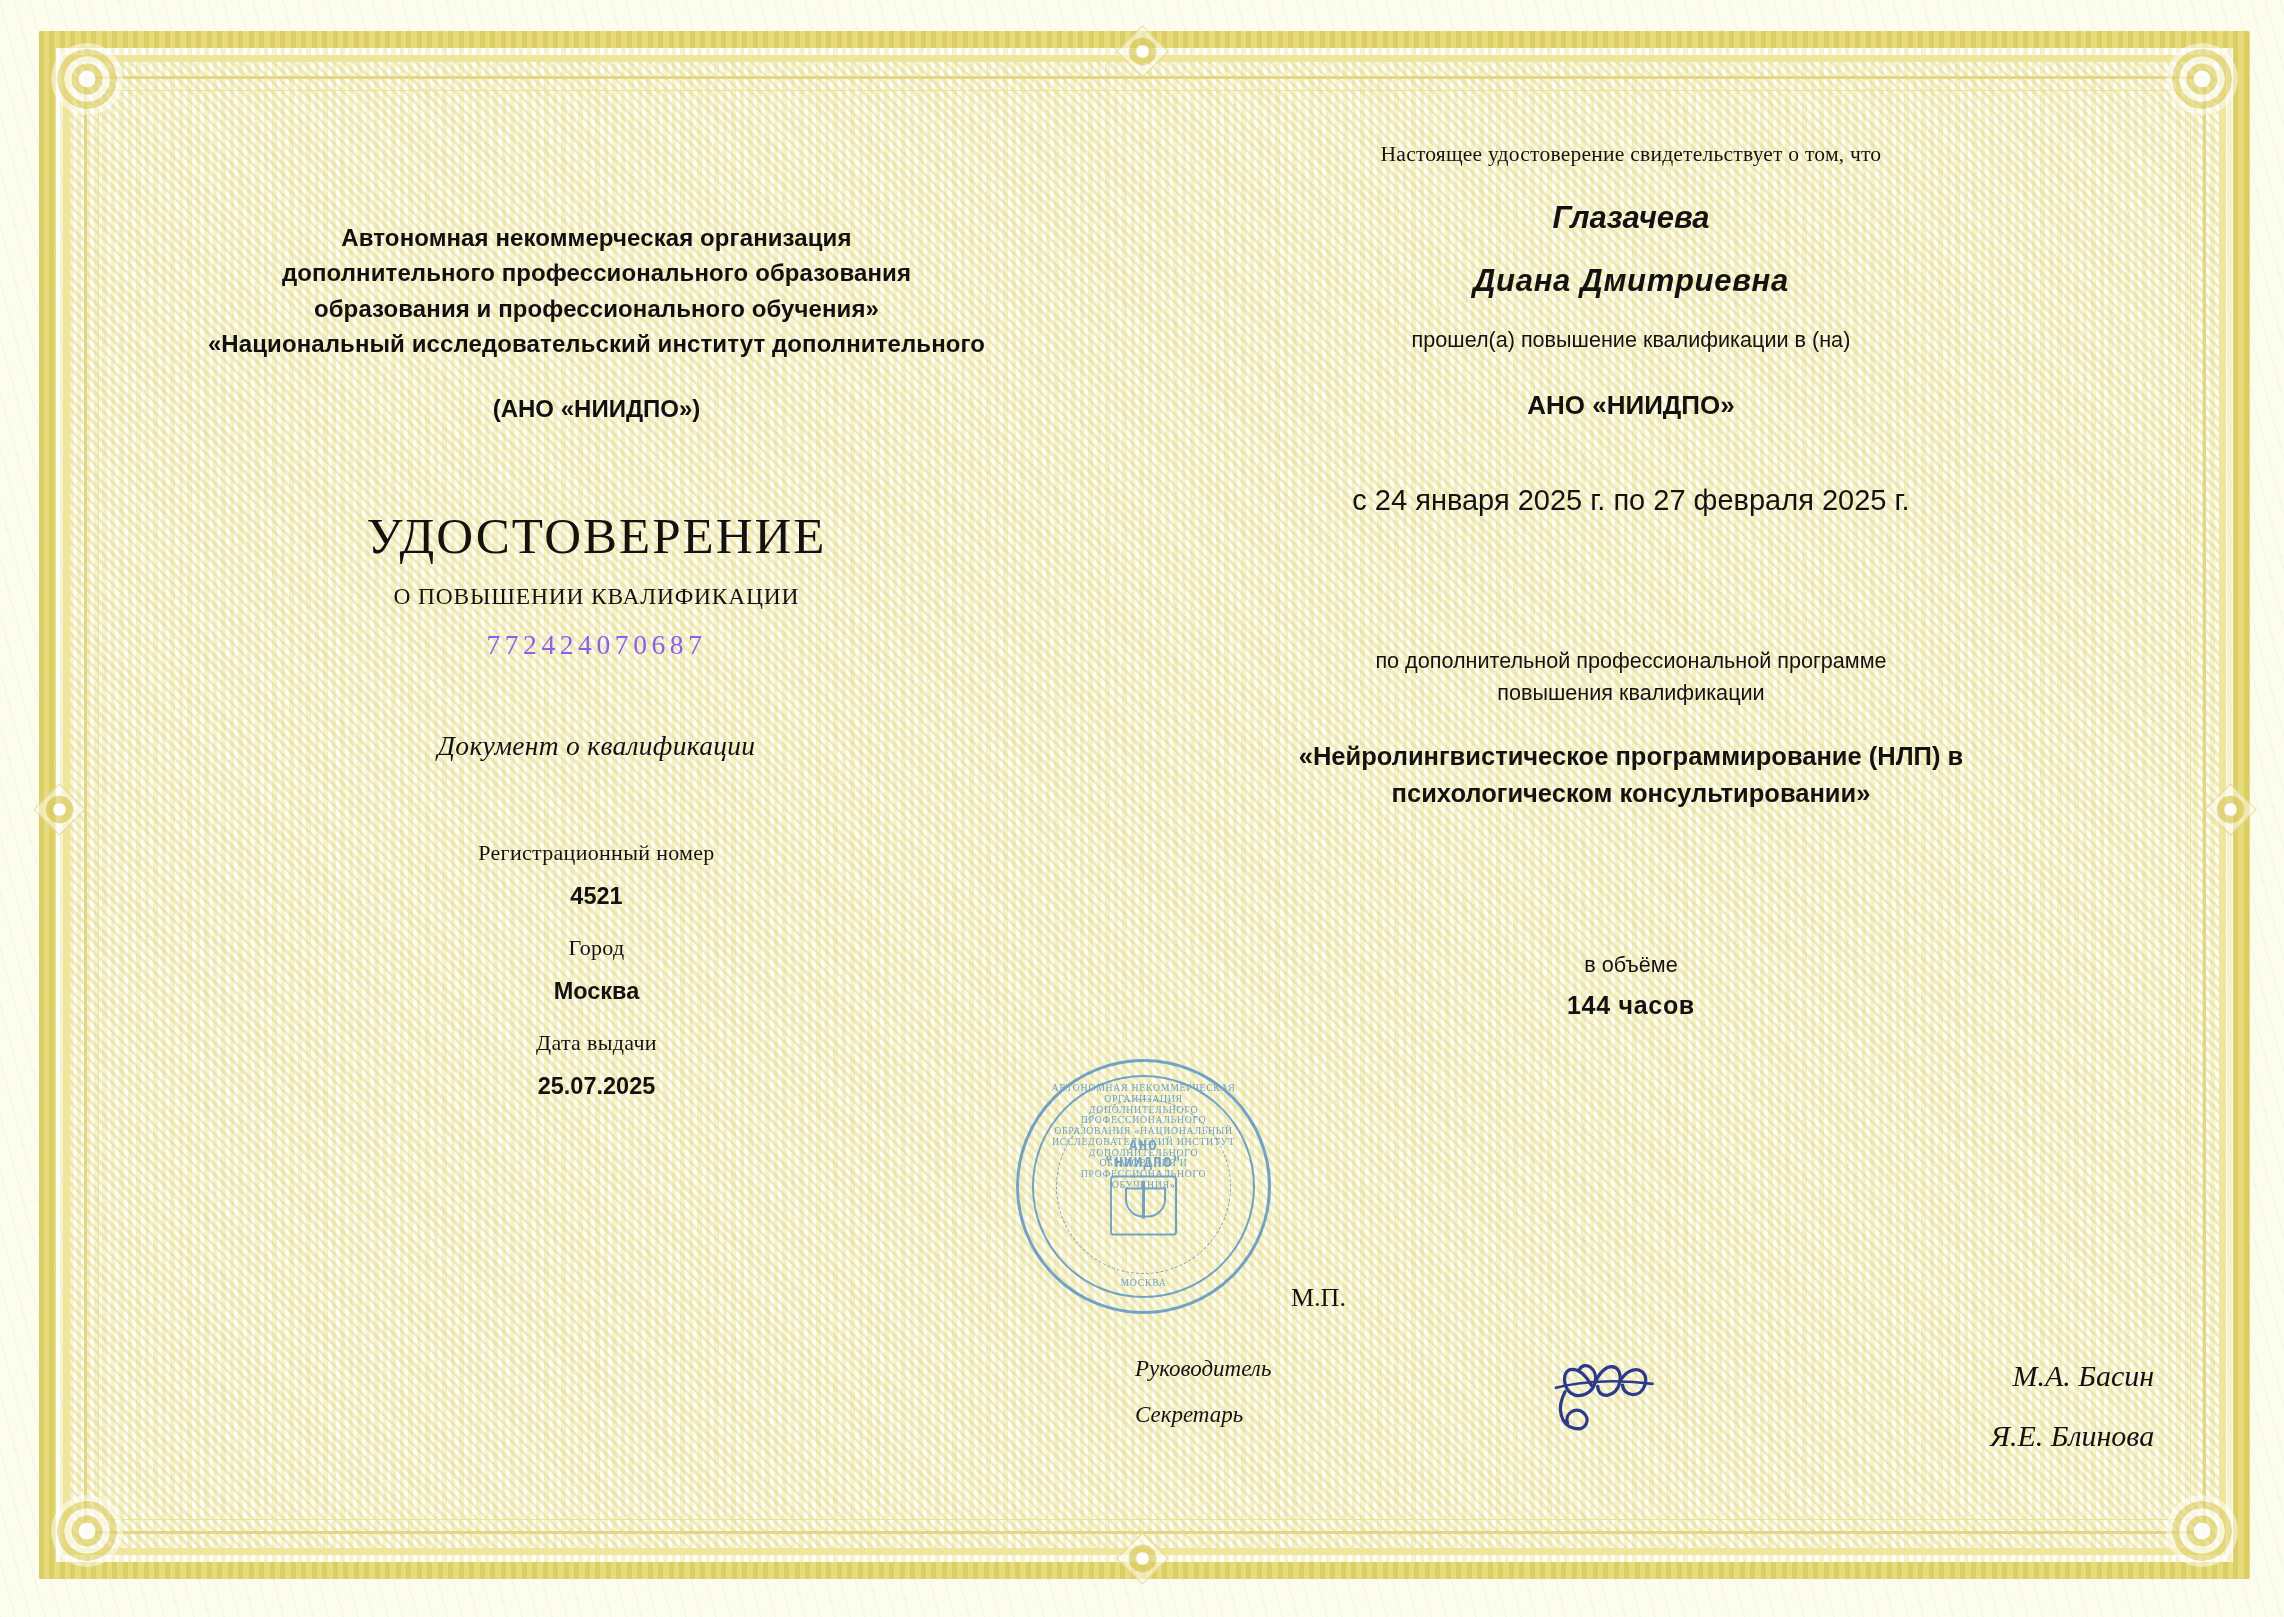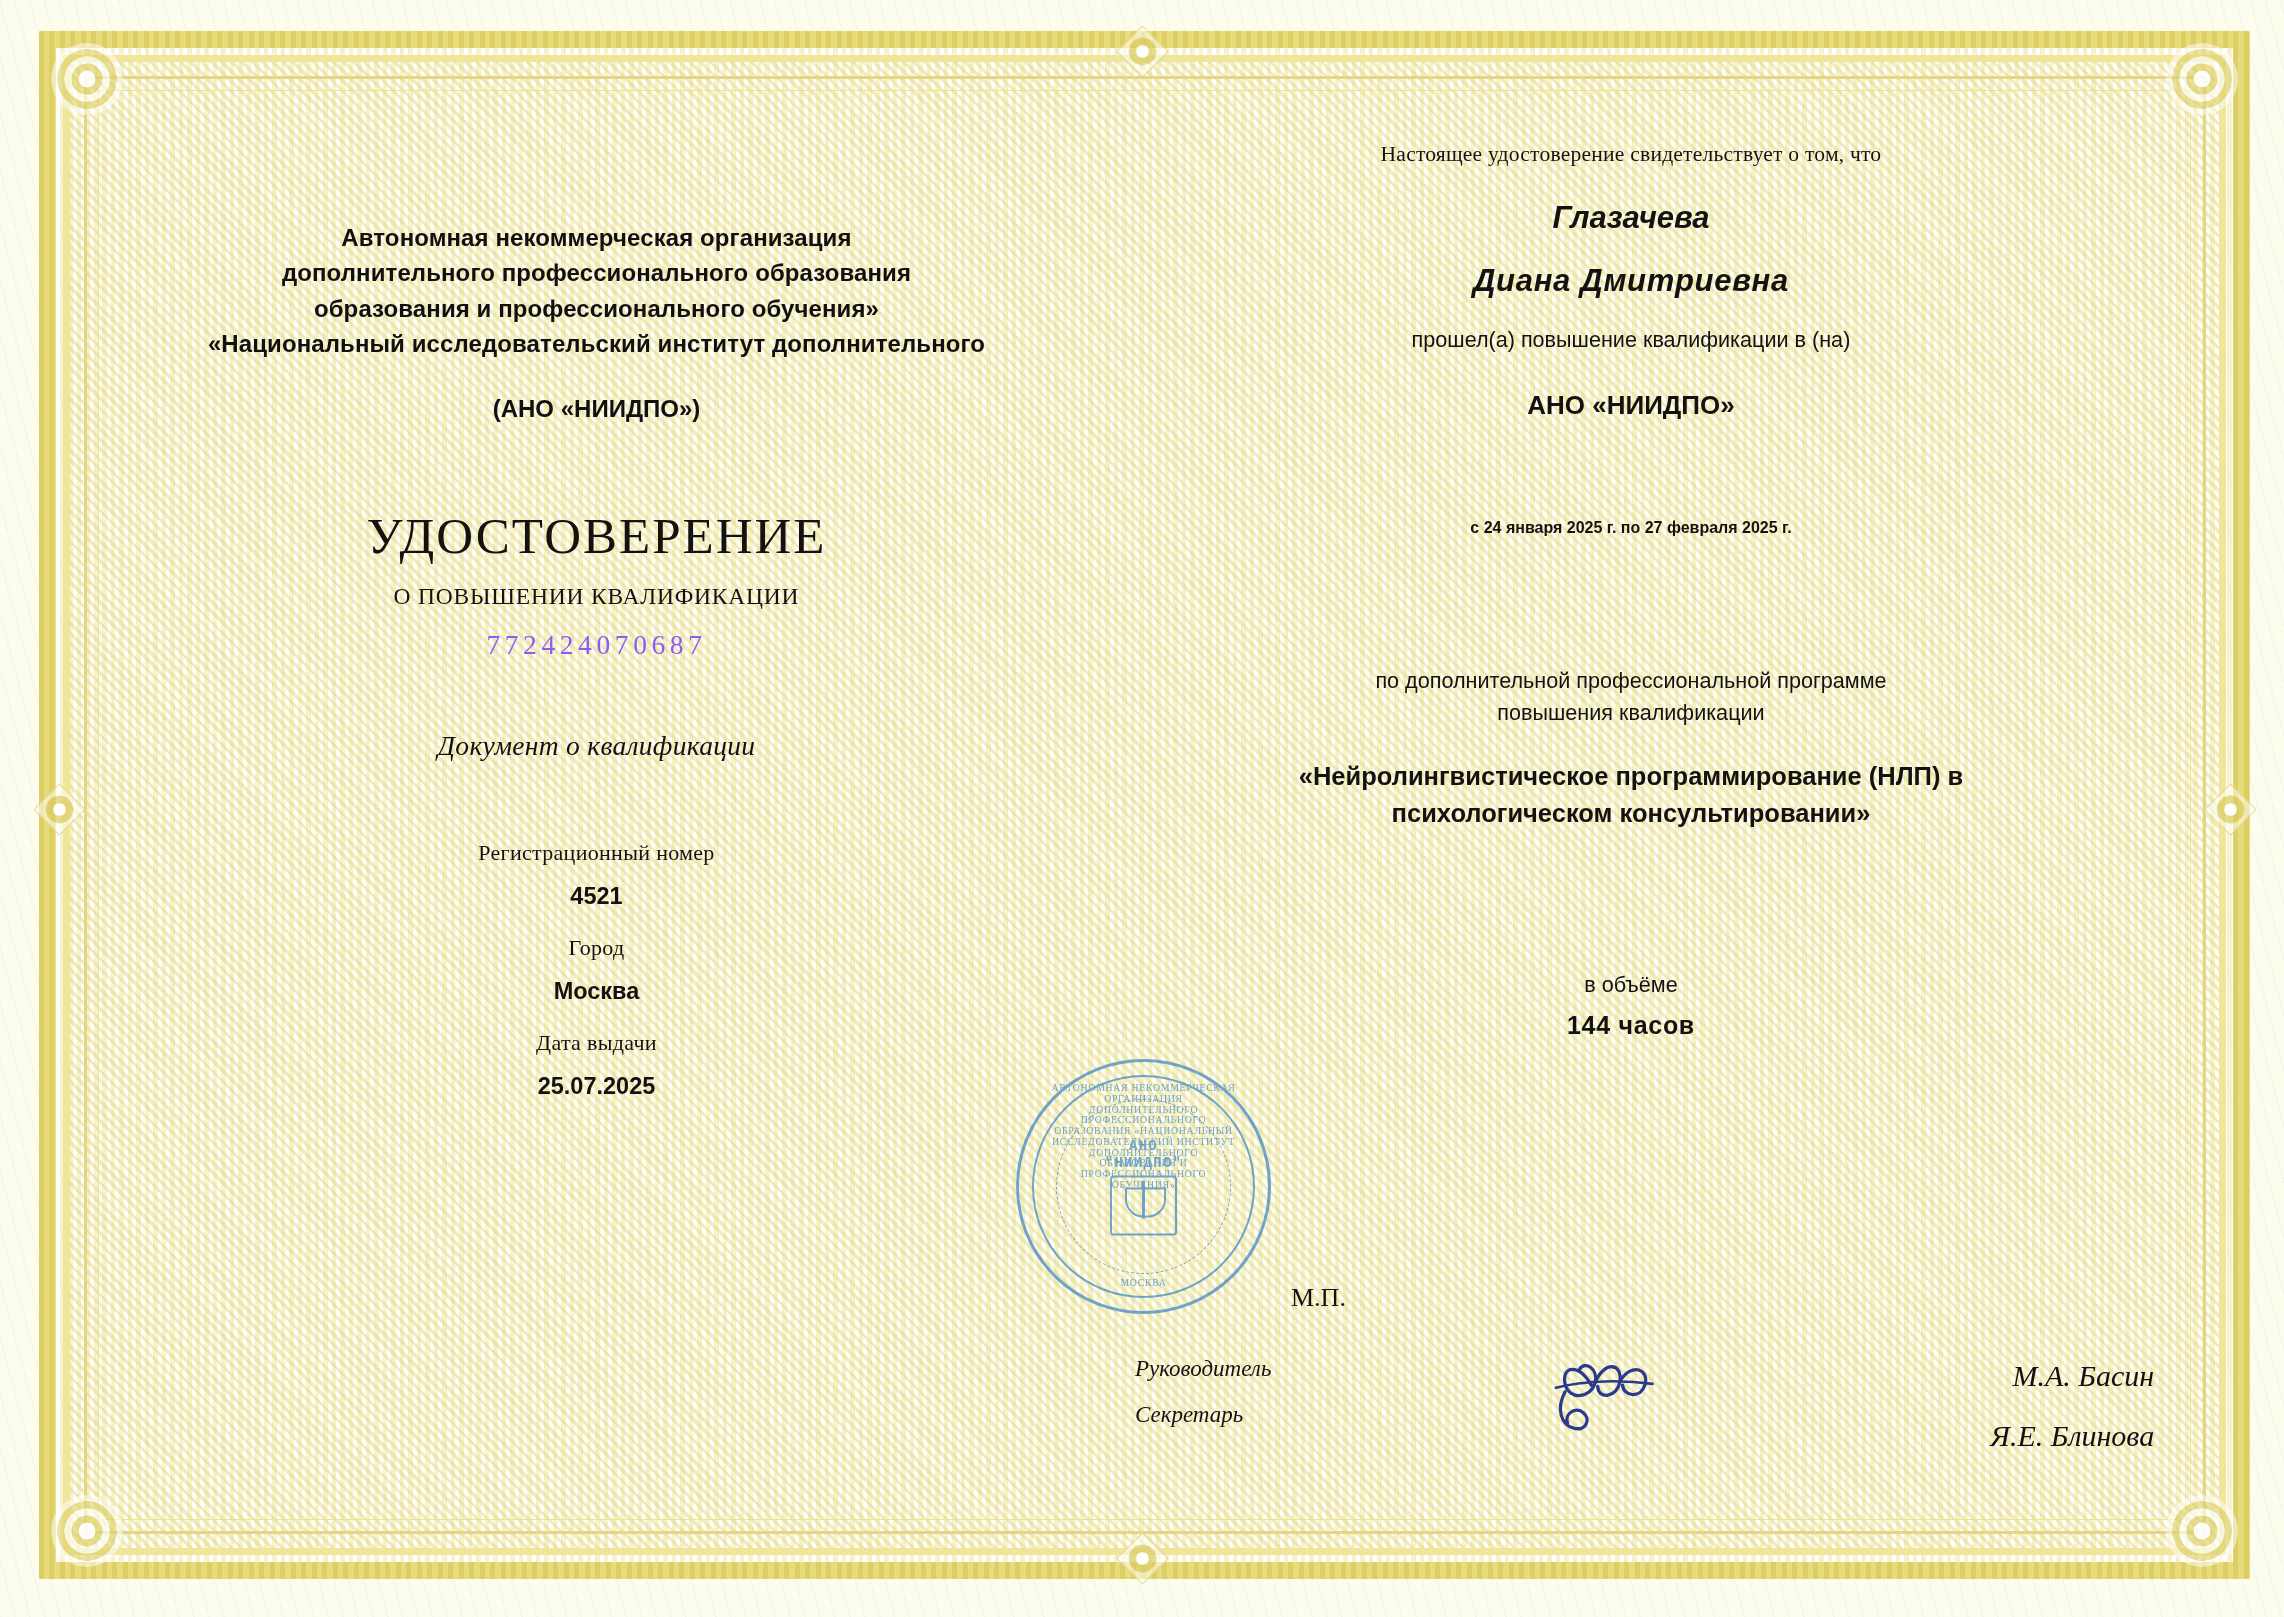--- a/index.html
+++ b/index.html
@@ -241,24 +241,23 @@
   }
   .r-org {
     text-align: center;
     font-weight: bold;
     font-size: 26px;
     color: #14120f;
     margin-top: 37px;
   }
   .r-period {
     text-align: center;
-    font-size: 16px;
-    color: #14120f;
-    margin-top: 98px;
-    font-weight: bold;
+    font-size: 29px;
+    color: #14120f;
+    margin-top: 63px;
   }
   .r-prog-label {
     text-align: center;
     font-size: 21.6px;
     color: #14120f;
     margin-top: 128px;
     line-height: 1.5;
   }
   .r-prog-name {
     text-align: center;

